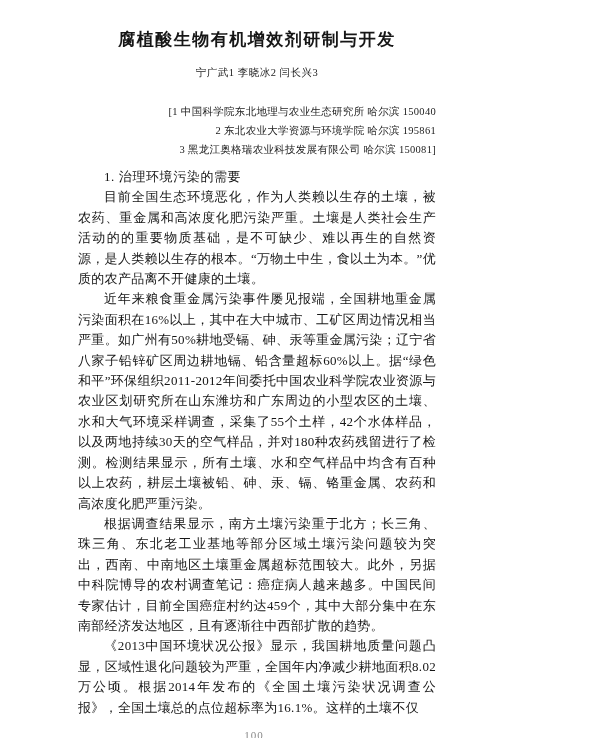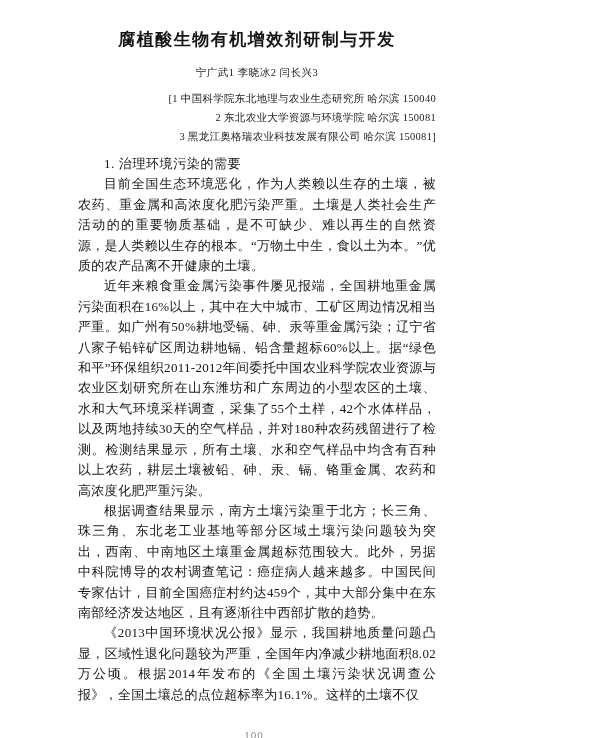--- a/index.html
+++ b/index.html
@@ -21,21 +21,21 @@
     font-family: "Liberation Sans", "DejaVu Sans", sans-serif;
     font-weight: bold;
     font-size: 17px;
     letter-spacing: 1.5px;
     margin-bottom: 15px;
   }
   .authors {
     text-align: center;
     font-size: 10.5px;
     letter-spacing: 0.5px;
-    margin-bottom: 9px;
+    margin-bottom: 22px;
     color: #222;
   }
   .affiliations {
     text-align: right;
     font-size: 10.5px;
     line-height: 19px;
     letter-spacing: 0.3px;
     margin-bottom: 8px;
     color: #222;
   }
@@ -64,21 +64,21 @@
 <body>
 
 <div class="page">
 
   <h1 class="doc-title">腐植酸生物有机增效剂研制与开发</h1>
 
   <div class="authors">宁广武1 李晓冰2 闫长兴3</div>
 
   <div class="affiliations">
     <div>[1 中国科学院东北地理与农业生态研究所 哈尔滨 150040</div>
-    <div>2 东北农业大学资源与环境学院 哈尔滨 150081</div>
+    <div>2 东北农业大学资源与环境学院 哈尔滨 195861</div>
     <div>3 黑龙江奥格瑞农业科技发展有限公司 哈尔滨 150081]</div>
   </div>
 
   <div class="body-text">
 
 
     <p class="section-heading">1. 治理环境污染的需要</p>
 
     <p>目前全国生态环境恶化，作为人类赖以生存的土壤，被农药、重金属和高浓度化肥污染严重。土壤是人类社会生产活动的的重要物质基础，是不可缺少、难以再生的自然资源，是人类赖以生存的根本。“万物土中生，食以土为本。”优质的农产品离不开健康的土壤。</p>
 

